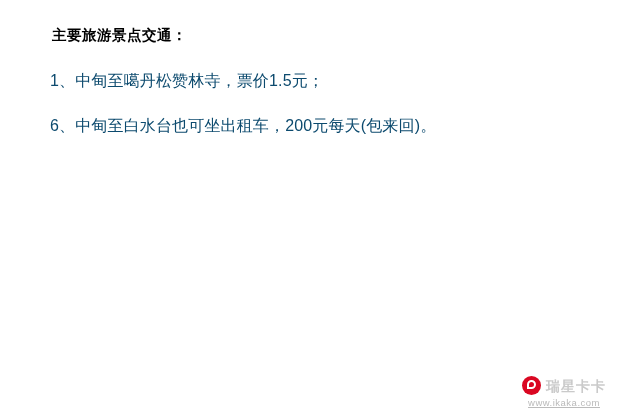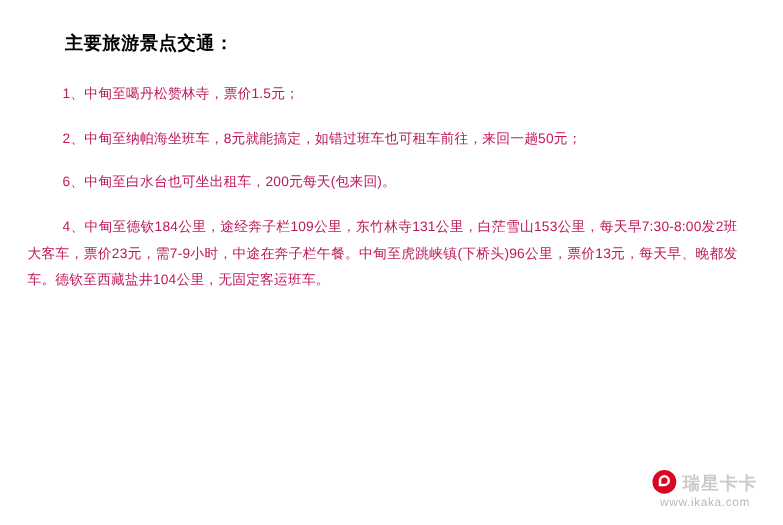--- a/index.html
+++ b/index.html
@@ -25,22 +25,22 @@
   }
   .title {
     font-size: 14.5px;
     font-weight: bold;
     color: #000000;
     letter-spacing: 0.5px;
     margin: 6px 0 0 30px;
     line-height: 1.6;
   }
   .para {
-    font-size: 11px;
-    color: #be185d;
+    font-size: 16px;
+    color: #0c4a6e;
     line-height: 1.95;
     margin: 14px 0 0 0;
     text-indent: 28px;
     text-align: justify;
     letter-spacing: 0.15px;
     padding-right: 14px;
   }
   .para.first-body {
     margin-top: 18px;
   }
@@ -90,33 +90,32 @@
     color: #c9c9c9;
     letter-spacing: 1px;
     line-height: 1;
   }
   #watermark .wm-url {
     font-size: 9.5px;
     color: #b9b9b9;
     letter-spacing: 0.5px;
     margin-top: 3px;
     line-height: 1;
+    text-decoration: underline;
   }
 </style>
 </head>
 <body>
 
 <div id="doc">
 
   <div class="title">主要旅游景点交通：</div>
 
   <div class="para first-body">1、中甸至噶丹松赞林寺，票价1.5元；</div>
-  <div class="para">2、中甸至纳帕海坐班车，8元就能搞定，如错过班车也可租车前往，来回一趟50元；</div>
   <div class="para">6、中甸至白水台也可坐出租车，200元每天(包来回)。</div>
-  <div class="para">4、中甸至德钦184公里，途经奔子栏109公里，东竹林寺131公里，白茫雪山153公里，每天早7:30-8:00发2班大客车，票价23元，需7-9小时，中途在奔子栏午餐。中甸至虎跳峡镇(下桥头)96公里，票价13元，每天早、晚都发车。德钦至西藏盐井104公里，无固定客运班车。</div>
 
 </div>
 
 <div id="watermark">
   <div class="wm-row">
     <span class="wm-logo"></span>
     <span class="wm-name">瑞星卡卡</span>
   </div>
   <div class="wm-url">www.ikaka.com</div>
 </div>

